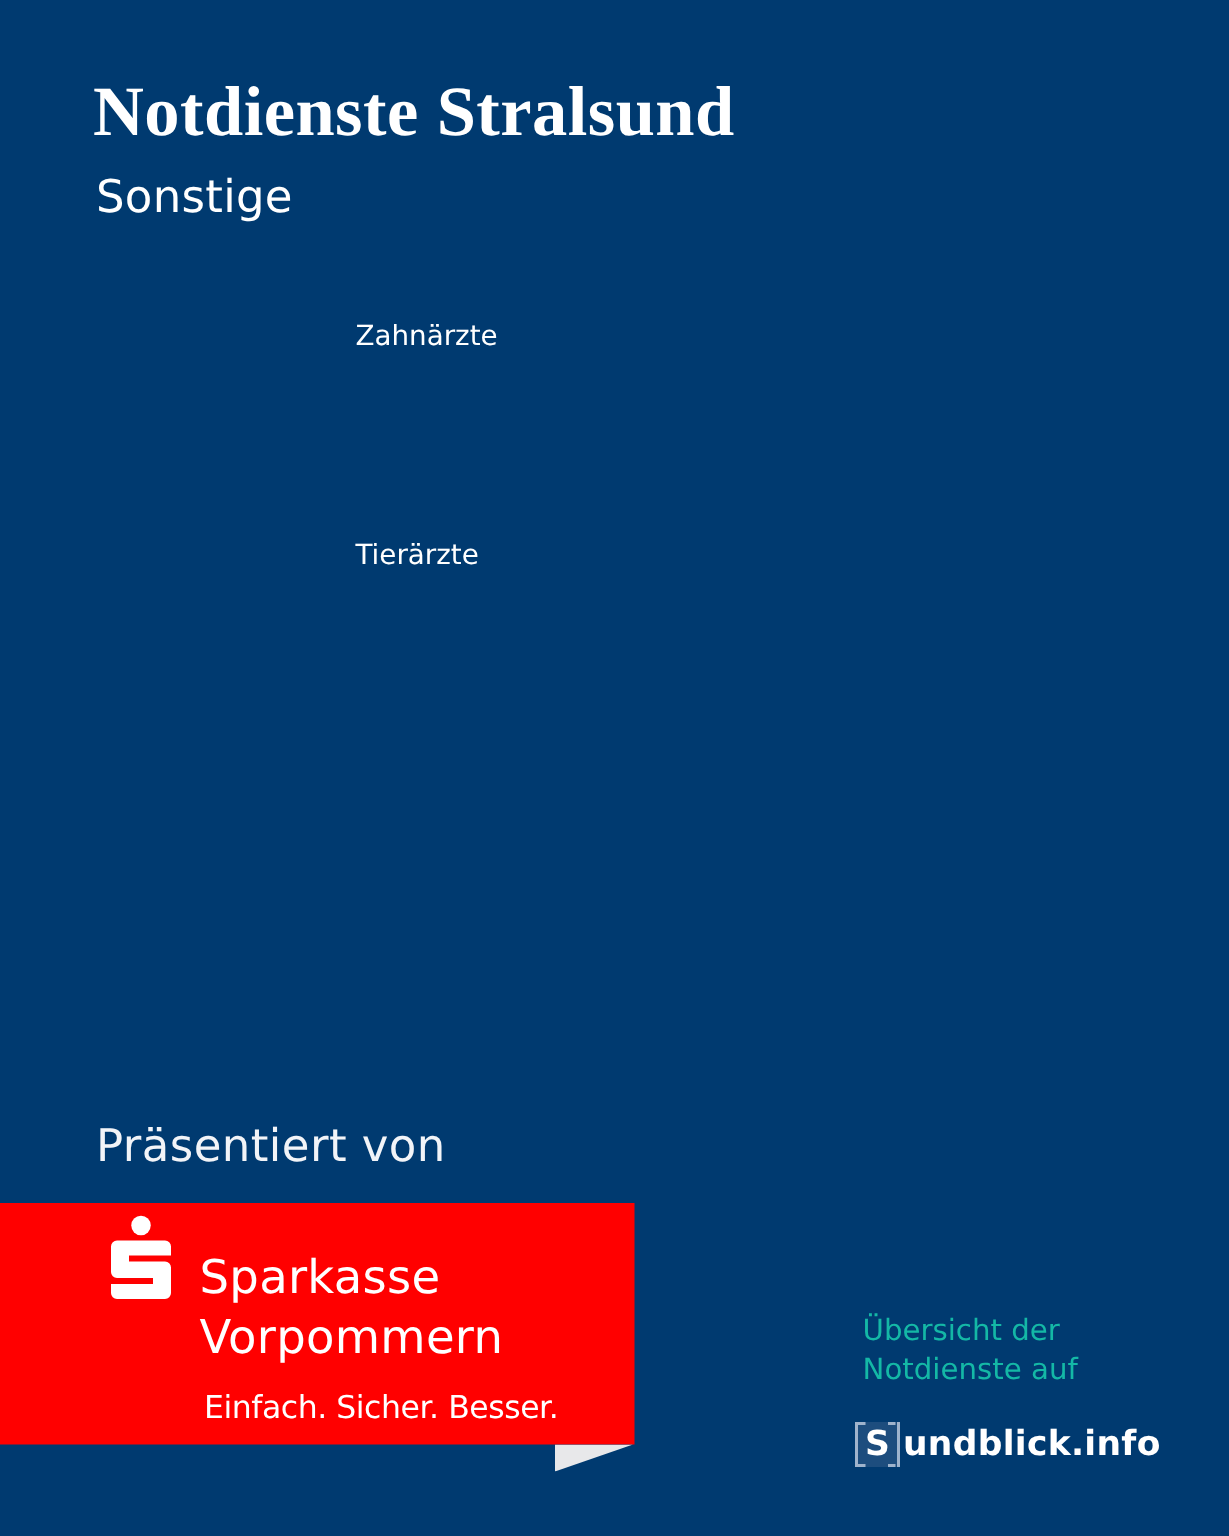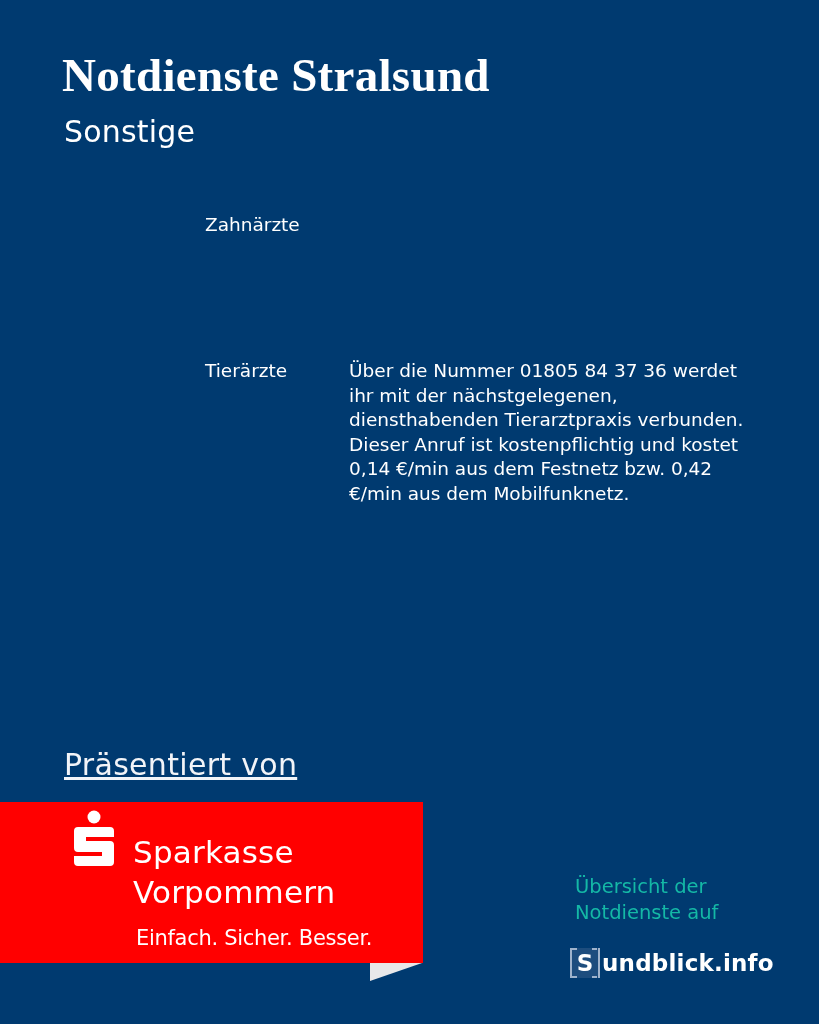--- a/index.html
+++ b/index.html
@@ -39,37 +39,37 @@
       position: absolute;
       left: 205px;
       width: 560px;
       display: flex;
       font-size: 18.5px;
       line-height: 24.6px;
     }
     .entry .label {
       width: 144px;
       flex: 0 0 144px;
+      margin-left: 32px;
     }
     .entry .value {
       flex: 1 1 auto;
       max-width: 400px;
     }
     .entry.zahn { top: 213px; }
     .entry.tier { top: 359px; }
     .presented {
       position: absolute;
       left: 64px;
       top: 745px;
       font-size: 30px;
       line-height: 40px;
       font-weight: normal;
       color: #f2f4f8;
       letter-spacing: 0.3px;
-      text-decoration: underline;
     }
     .banner {
       position: absolute;
       left: 0;
       top: 802px;
       width: 423px;
       height: 161px;
       background: #ff0000;
     }
     .fold {
@@ -158,21 +158,20 @@
 
 <div class="title">Notdienste Stralsund</div>
 <div class="subtitle">Sonstige</div>
 
 <div class="entry zahn">
   <div class="label">Zahnärzte</div>
 </div>
 
 <div class="entry tier">
   <div class="label">Tierärzte</div>
-  <div class="value">Über die Nummer 01805 84 37 36 werdet ihr mit der nächstgelegenen, diensthabenden Tierarztpraxis verbunden. Dieser Anruf ist kostenpflichtig und kostet 0,14 €/min aus dem Festnetz bzw. 0,42 €/min aus dem Mobilfunknetz.</div>
 </div>
 
 <div class="presented">Präsentiert von</div>
 
 <div class="banner"></div>
 <svg class="fold" viewBox="0 0 52 18" xmlns="http://www.w3.org/2000/svg">
   <polygon points="0,0 52,0 0,18" fill="#e8e8ea"></polygon>
 </svg>
 
 <svg class="sp-logo" viewBox="0 0 44 58" xmlns="http://www.w3.org/2000/svg">

